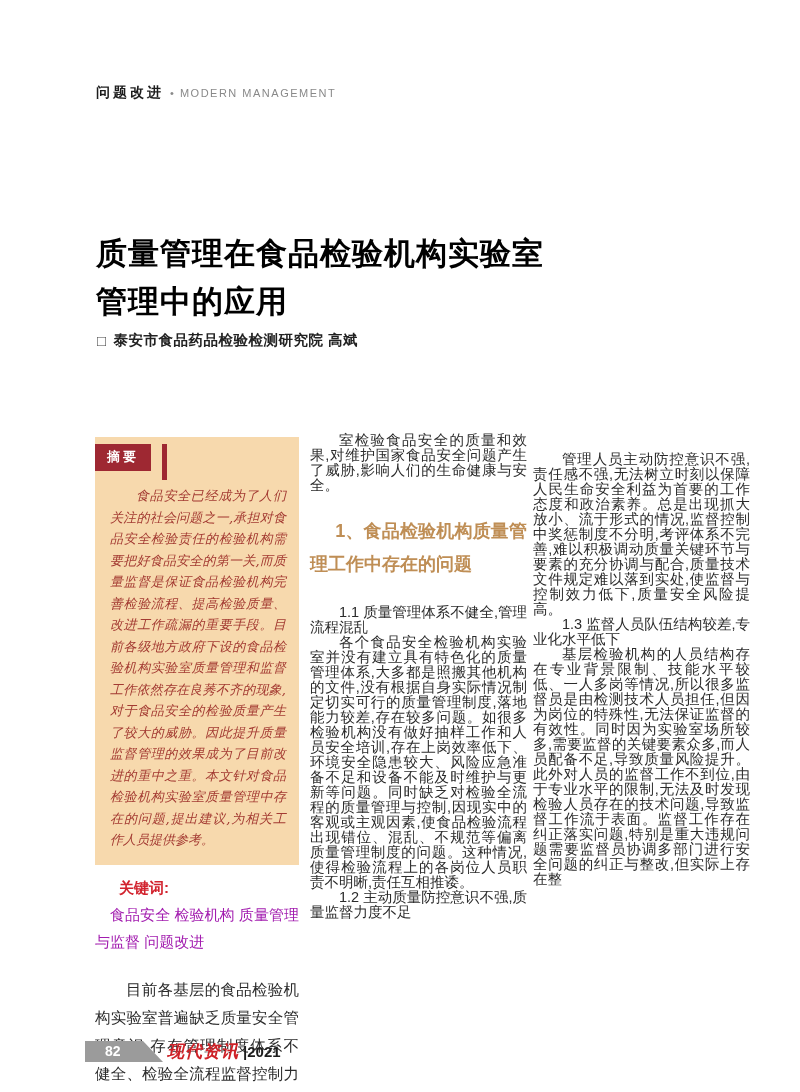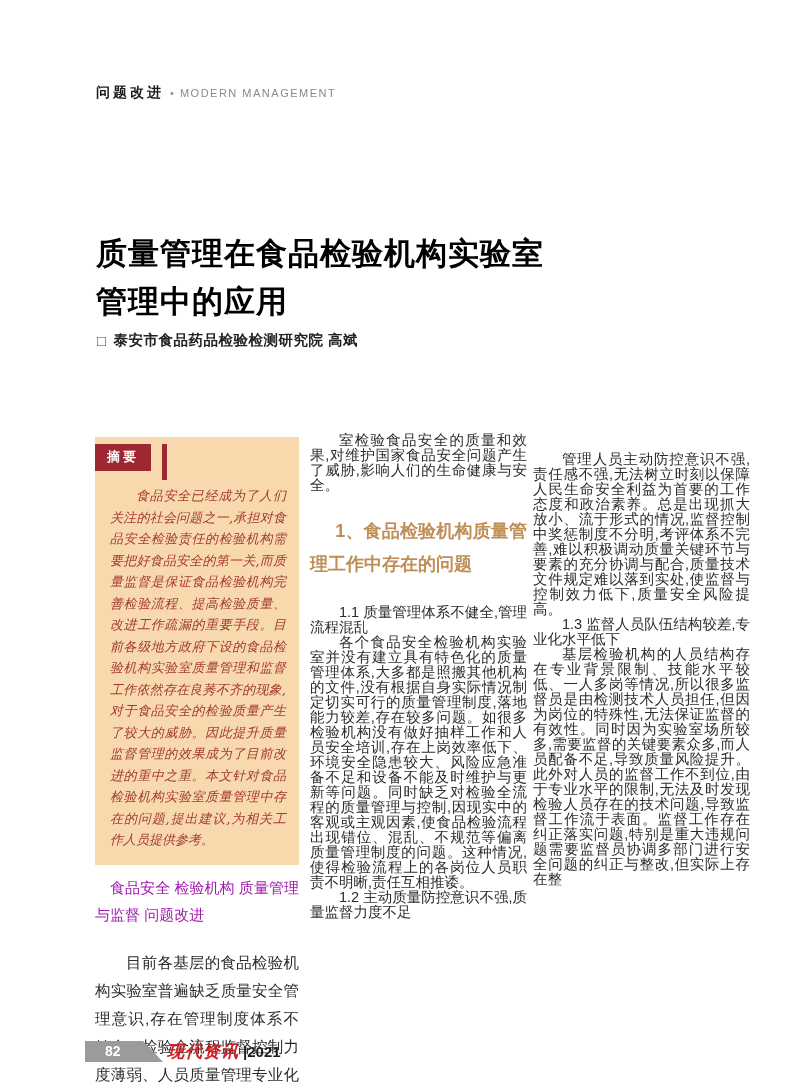--- a/index.html
+++ b/index.html
@@ -131,20 +131,21 @@
     <span>泰安市食品药品检验检测研究院  高斌</span>
   </div>
 
   <div class="col-left">
     <div class="abstract-box">
       <div class="abstract-label">摘要</div>
       <div class="abstract-bar"></div>
       <p class="abstract-text">食品安全已经成为了人们关注的社会问题之一,承担对食品安全检验责任的检验机构需要把好食品安全的第一关,而质量监督是保证食品检验机构完善检验流程、提高检验质量、改进工作疏漏的重要手段。目前各级地方政府下设的食品检验机构实验室质量管理和监督工作依然存在良莠不齐的现象,对于食品安全的检验质量产生了较大的威胁。因此提升质量监督管理的效果成为了目前改进的重中之重。本文针对食品检验机构实验室质量管理中存在的问题,提出建议,为相关工作人员提供参考。</p>
     </div>
     <div class="keywords">
+      <p class="kw-label">关键词:</p>
       <p class="kw-text">食品安全 检验机构 质量管理与监督 问题改进</p>
     </div>
     <p class="left-para">目前各基层的食品检验机构实验室普遍缺乏质量安全管理意识,存在管理制度体系不健全、检验全流程监督控制力度薄弱、人员质量管理专业化水平不高等问题,严重影响实验</p>
   </div>
 
   <div class="col-mid">
     <p class="body-para">室检验食品安全的质量和效果,对维护国家食品安全问题产生了威胁,影响人们的生命健康与安全。</p>
     <h2 class="section-heading">1、食品检验机构质量管理工作中存在的问题</h2>
     <p class="body-para">1.1 质量管理体系不健全,管理流程混乱</p>
     <p class="body-para">各个食品安全检验机构实验室并没有建立具有特色化的质量管理体系,大多都是照搬其他机构的文件,没有根据自身实际情况制定切实可行的质量管理制度,落地能力较差,存在较多问题。如很多检验机构没有做好抽样工作和人员安全培训,存在上岗效率低下、环境安全隐患较大、风险应急准备不足和设备不能及时维护与更新等问题。同时缺乏对检验全流程的质量管理与控制,因现实中的客观或主观因素,使食品检验流程出现错位、混乱、不规范等偏离质量管理制度的问题。这种情况,使得检验流程上的各岗位人员职责不明晰,责任互相推诿。</p>

